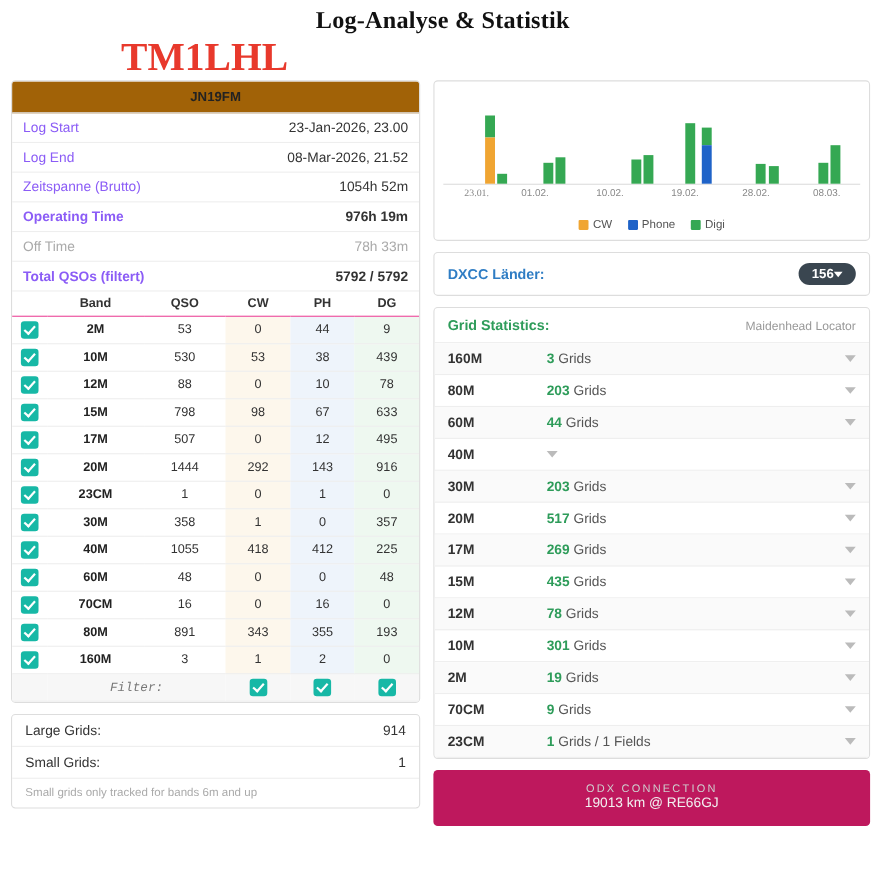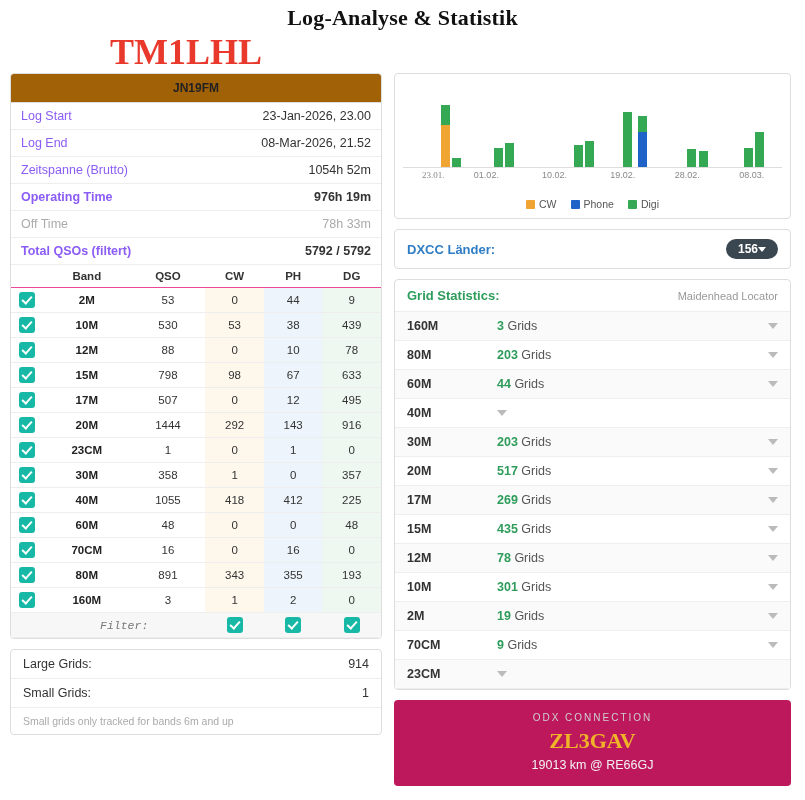--- a/index.html
+++ b/index.html
@@ -531,26 +531,26 @@
               <span class="val"><b>19</b> <span>Grids</span></span>
               <span class="chev"></span>
             </div>
             <div class="gs-row">
               <span class="band">70CM</span>
               <span class="val"><b>9</b> <span>Grids</span></span>
               <span class="chev"></span>
             </div>
             <div class="gs-row">
               <span class="band">23CM</span>
+              <span class="val"><b>1</b> <span>Grids / 1 Fields</span></span>
               <span class="chev"></span>
             </div>
           </div>
       </div>
 
       <div class="odx">
         <div class="cap">ODX CONNECTION</div>
-        <div class="call">ZL3GAV</div>
         <div class="dist">19013 km @ RE66GJ</div>
       </div>
 
     </div>
   </div>
 </div>
 
 </body></html>

